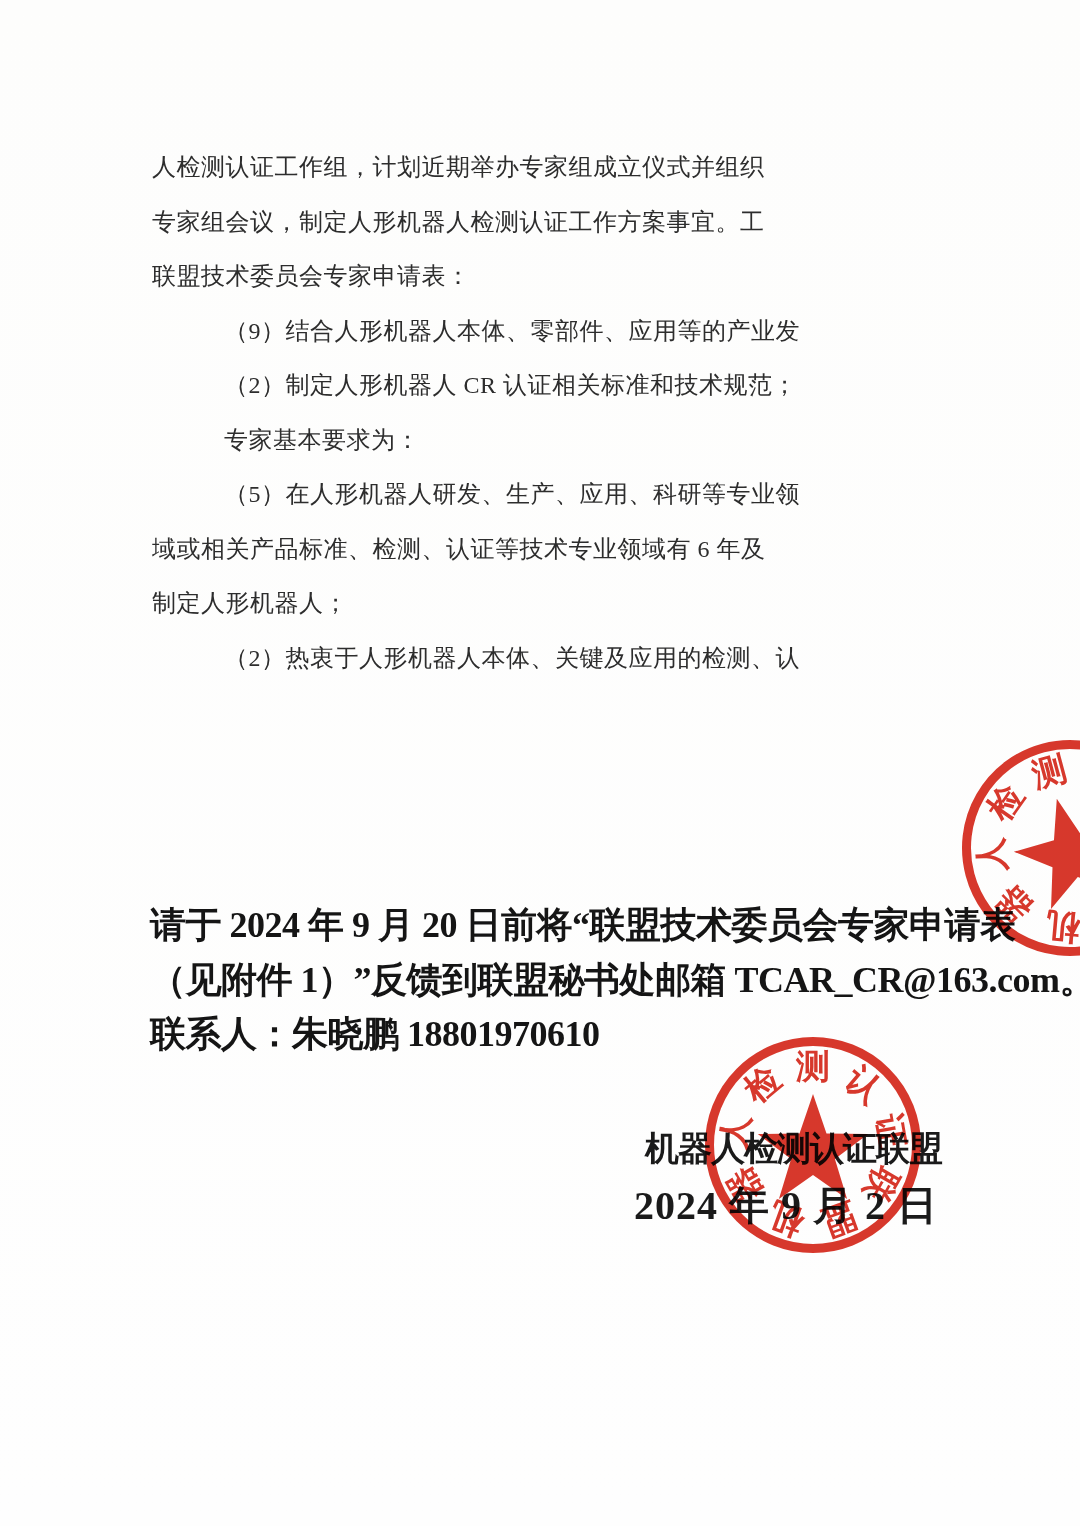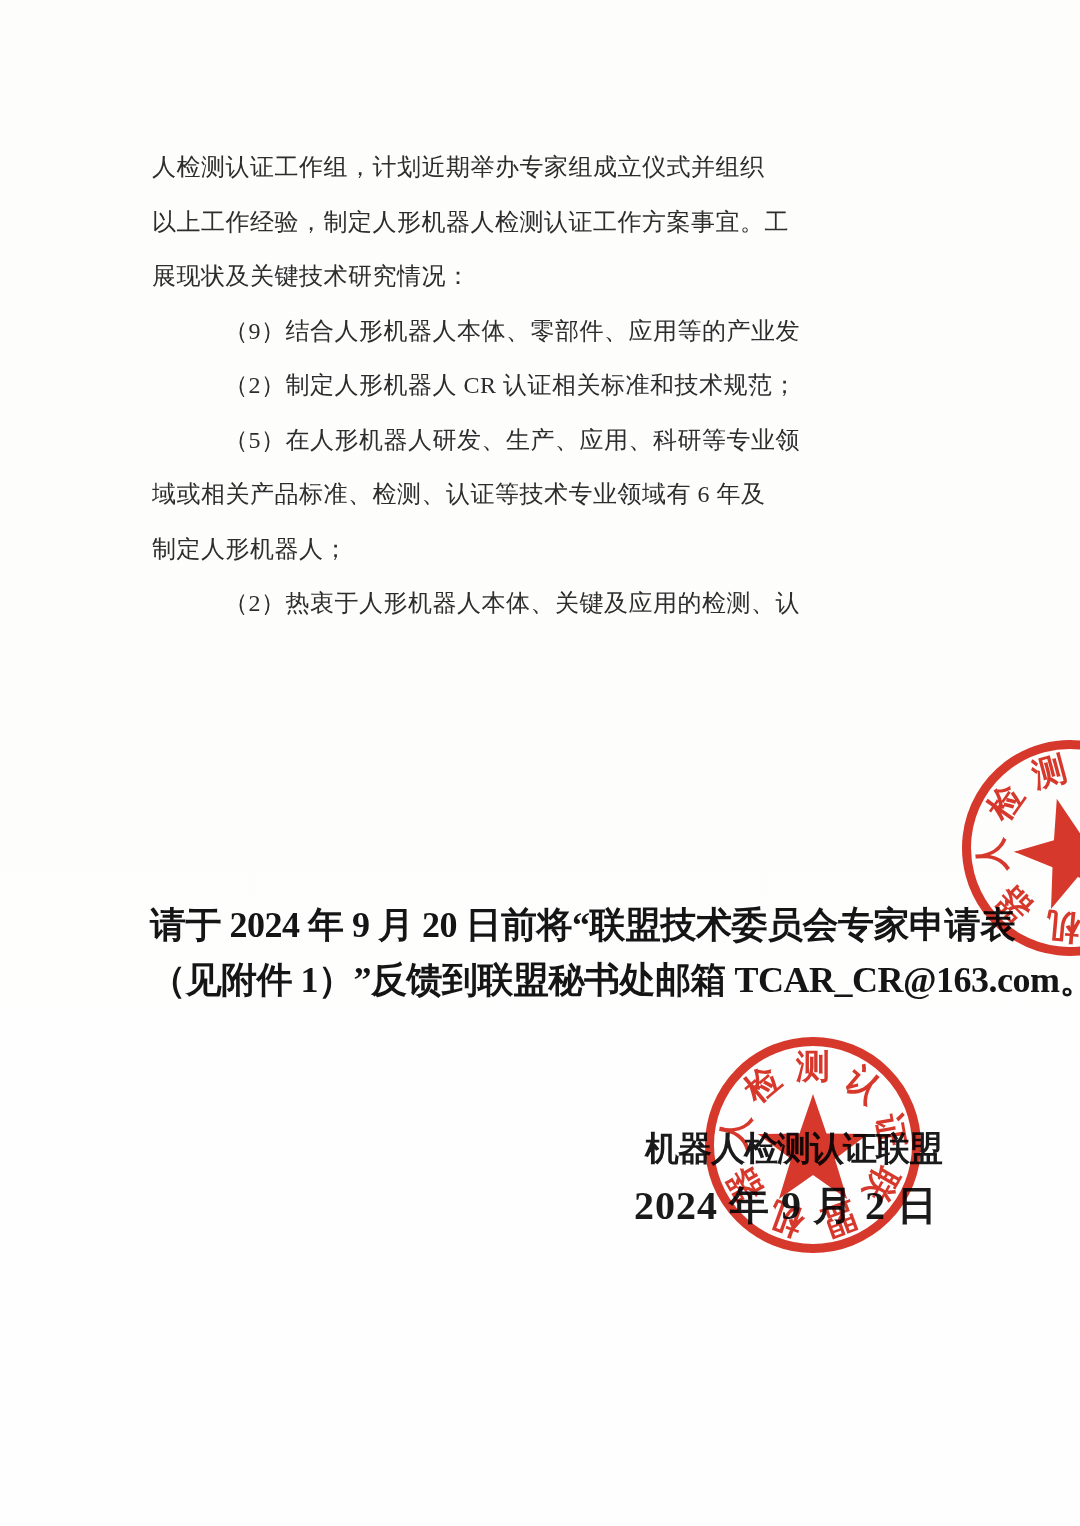--- a/index.html
+++ b/index.html
@@ -73,33 +73,35 @@
     font-weight: bold;
   }
 </style>
 </head>
 <body>
 
 <div class="page">
 
   <div class="body-text">
     <div class="ln">人检测认证工作组，计划近期举办专家组成立仪式并组织</div>
-    <div class="ln">以上工作经验，制定人形机器人检测认证工作方案事宜。工</div>
-    <div class="ln">展现状及关键技术研究情况：</div>
+    <div class="ln">专家组会议，制定人形机器人检测认证工作方案事宜。工</div>
+    <div class="ln">联盟技术委员会专家申请表：</div>
     <div class="ln ind">（9）结合人形机器人本体、零部件、应用等的产业发</div>
     <div class="ln ind">（2）制定人形机器人 CR 认证相关标准和技术规范；</div>
+    <div class="ln ind">专家基本要求为：</div>
     <div class="ln ind">（5）在人形机器人研发、生产、应用、科研等专业领</div>
     <div class="ln">域或相关产品标准、检测、认证等技术专业领域有 6 年及</div>
     <div class="ln">制定人形机器人；</div>
     <div class="ln ind">（2）热衷于人形机器人本体、关键及应用的检测、认</div>
   </div>
 
   <div class="notice">
     <div class="ln">请于 2024 年 9 月 20 日前将“联盟技术委员会专家申请表</div>
     <div class="ln">（见附件 1）”反馈到联盟秘书处邮箱 TCAR_CR@163.com。</div>
+    <div class="ln">联系人：朱晓鹏 18801970610</div>
   </div>
 
   <div class="signature">
     <div class="org">机器人检测认证联盟</div>
     <div class="date">2024 年 9 月 2 日</div>
   </div>
 
   <div class="stamp main">
     <svg viewBox="0 0 220 220">
       <circle cx="110" cy="110" r="103.5" fill="none" stroke-width="9" stroke="#d5291c"></circle>

